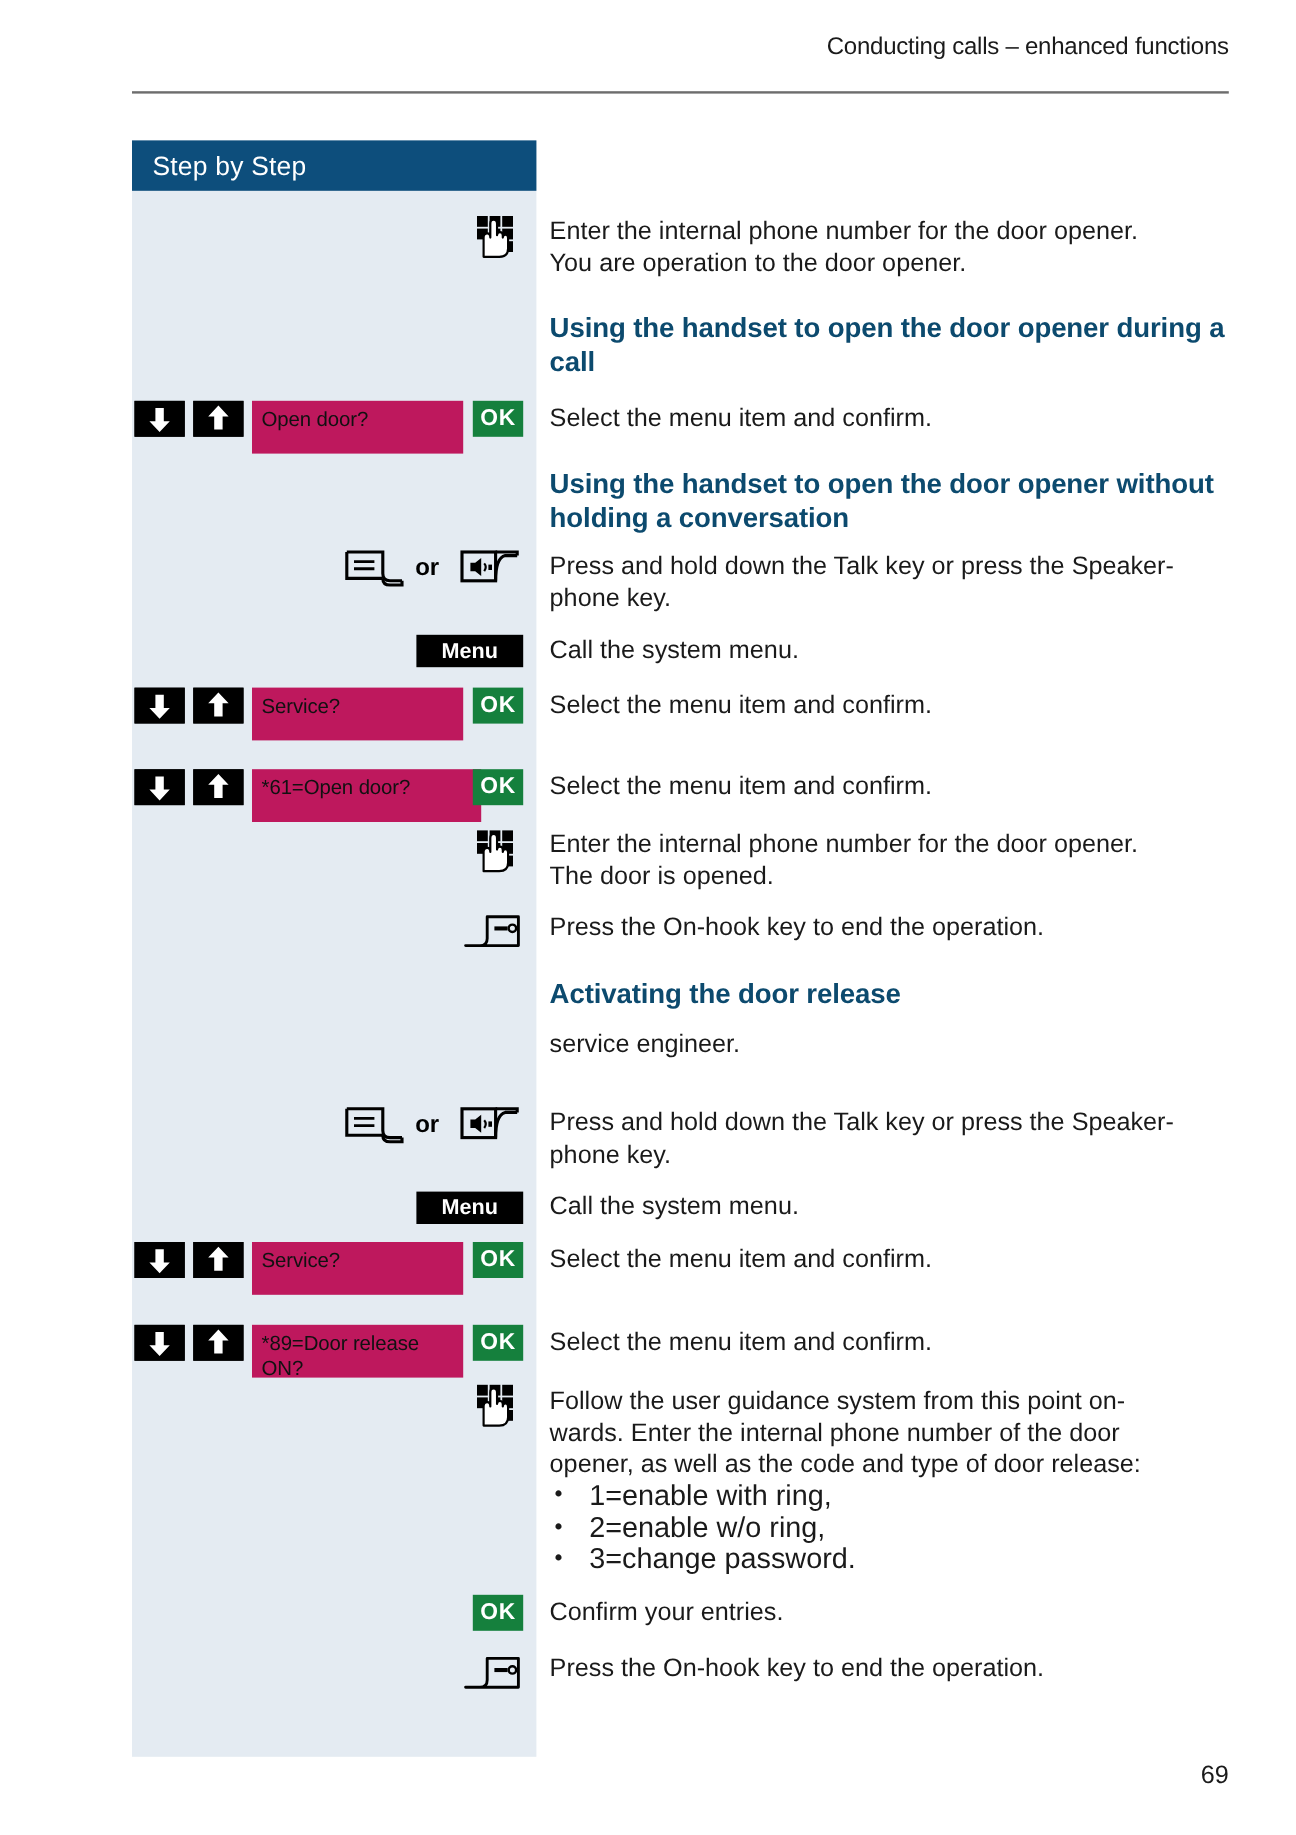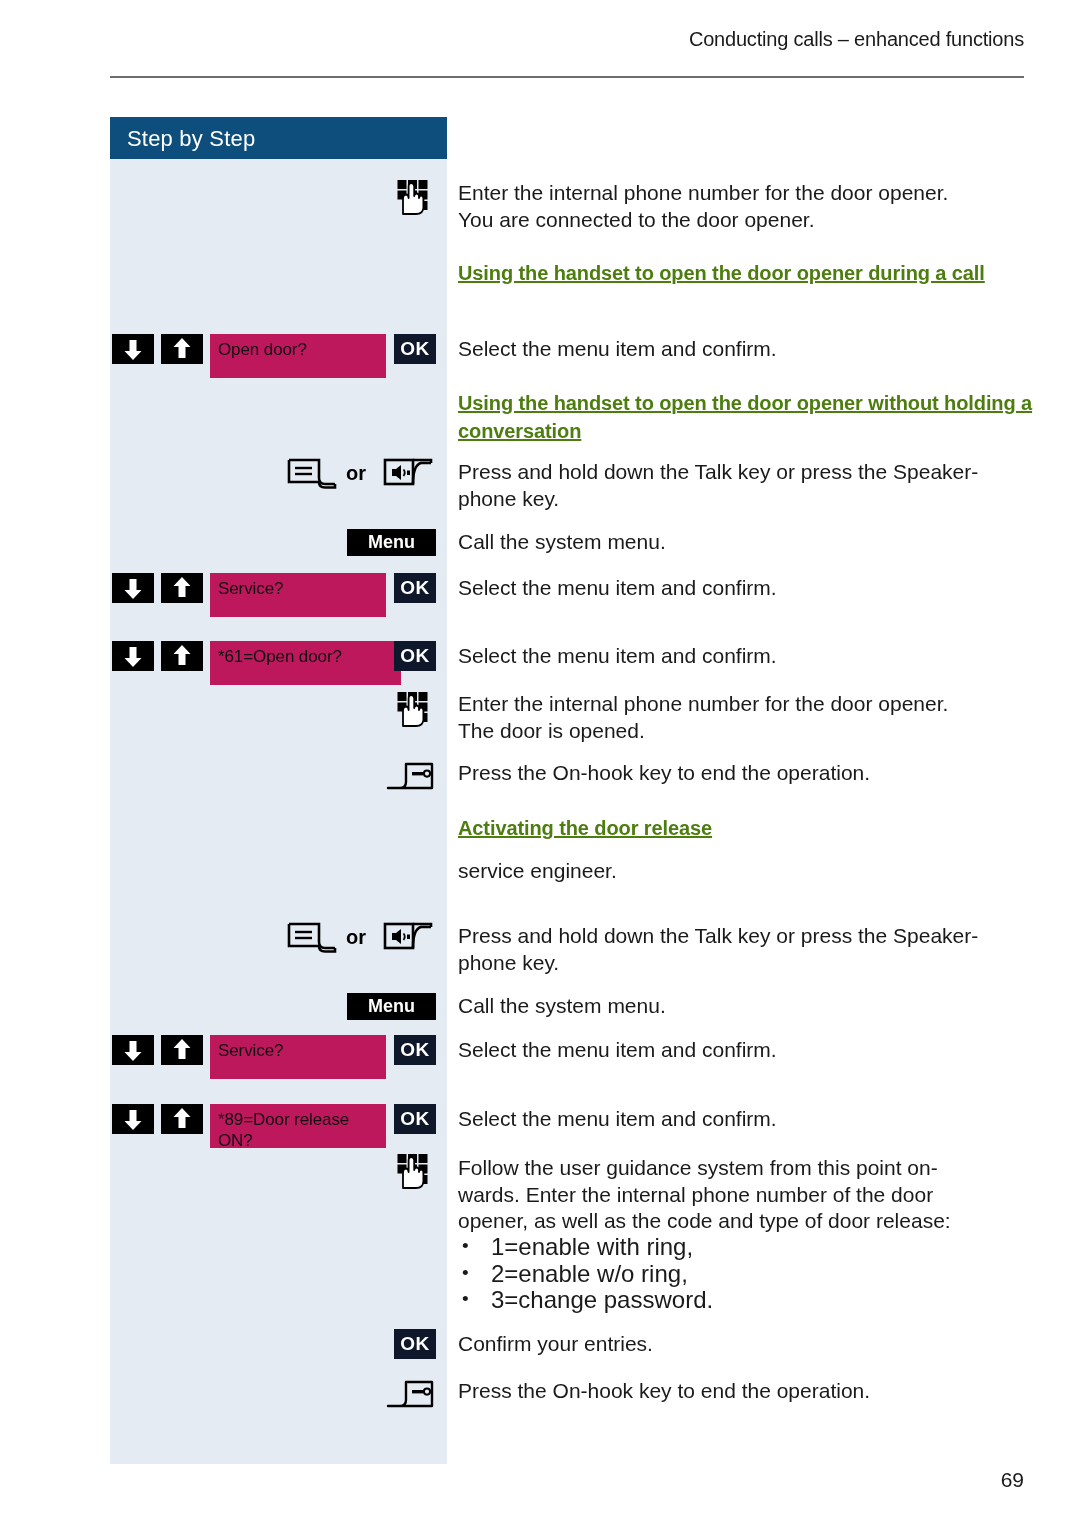--- a/index.html
+++ b/index.html
@@ -69,40 +69,39 @@
     font-size: 21px;
     line-height: 26.5px;
     color: #1a1a1a;
   }
 
   h2.sec {
     position: absolute;
     left: 458px;
     width: 575px;
     margin: 0;
-    font-size: 20px;
+    font-size: 23px;
     font-weight: bold;
     line-height: 28px;
-    color: #4d7c0f;
+    color: #0c4a6e;
     letter-spacing: -0.1px;
-    text-decoration: underline;
   }
   .arrow-key {
     position: absolute;
     width: 42px;
     height: 30px;
     background: #000000;
   }
   .arrow-key svg { display: block; }
 
   .okbtn {
     position: absolute;
     width: 42px;
     height: 30px;
-    background: #0f172a;
+    background: #15803d;
     color: #ffffff;
     font-size: 19px;
     font-weight: bold;
     line-height: 30px;
     text-align: center;
     letter-spacing: 0.5px;
   }
 
   .menubtn {
     position: absolute;
@@ -189,21 +188,21 @@
         <rect x="14" y="12.5" width="9" height="9"></rect>
         <rect x="24.5" y="12.5" width="9" height="9"></rect>
       <rect x="14" y="23" width="9" height="9"></rect>
         <rect x="24.5" y="23" width="9" height="9"></rect>
     </g>
     <path d="M9 36 L9 20 Q9 16.5 12 16.5 Q14.6 16.5 14.6 20 L14.6 8.5 Q14.6 5 17.4 5 Q20.2 5 20.2 8.5 L20.2 18 Q20.2 15.5 22.6 15.5 Q25 15.5 25 18.3 L25 20 Q25 17.6 27.2 17.6 Q29.4 17.6 29.4 20.4 L29.4 29 Q29.4 36 22 36 Z" fill="#ffffff" stroke="#000000" stroke-width="1.8" stroke-linejoin="round"></path>
   </svg>
 </div>
 <div class="body-text" style="top:180px;">
   <div>Enter the internal phone number for the door opener.</div>
-  <div>You are connected to the door opener.</div>
+  <div>You are operation to the door opener.</div>
 </div>
 
 <h2 class="sec" style="top:259px;">Using the handset to open the door opener during a call</h2>
 
 <div class="arrow-key" style="left:112px; top:334px;">
   <svg width="42" height="30" viewBox="0 0 42 30">
     <rect width="42" height="30" fill="#000"></rect>
     <path d="M17.5 6 h7 v11 h5 l-8.5 9 l-8.5 -9 h5 z" fill="#fff"></path>
   </svg>
 </div>

